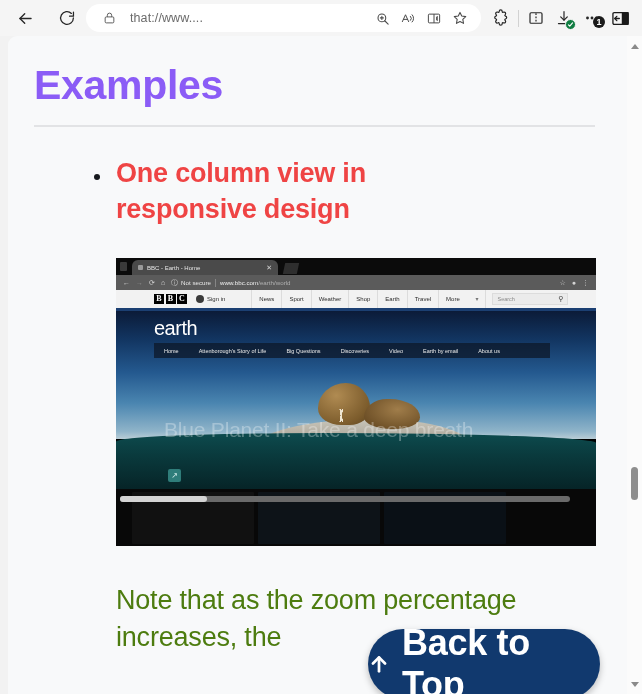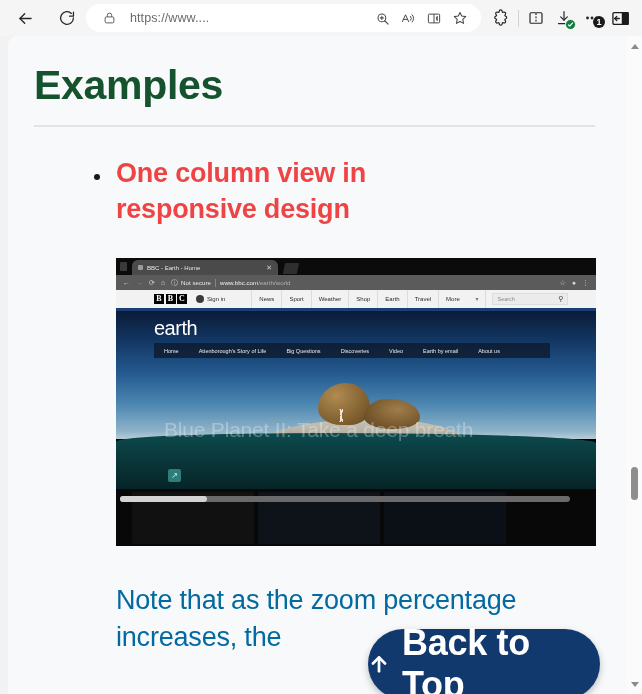--- a/index.html
+++ b/index.html
@@ -80,21 +80,21 @@
 
   #page-content {
     position: absolute; left: 0; top: 0;
     width: 620px; height: 658px;
     padding: 0 26px;
   }
 
   #page-title {
     font-size: 41px;
     font-weight: bold;
-    color: #14532d;
+    color: #8b5cf6;
     letter-spacing: -0.3px;
     padding-top: 28px;
     line-height: 1.05;
   }
   #title-rule {
     height: 2px;
     background: #e2e3e5;
     margin-top: 18px;
     width: 561px;
   }
@@ -304,21 +304,21 @@
   .hscroll-thumb {
     position: absolute; left: 0; top: 0; width: 87px; height: 6px;
     background: #d4d4d4; border-radius: 3px;
   }
 
   
   #note-text {
     margin: 36px 0 0 82px;
     width: 430px;
     font-size: 27px;
-    color: #0369a1;
+    color: #4d7c0f;
     line-height: 1.36;
     letter-spacing: -.2px;
   }
 
   
   #back-to-top {
     position: absolute; left: 360px; top: 593px;
     width: 232px; height: 70px;
     background: #11396e;
     border-radius: 35px;
@@ -374,21 +374,21 @@
     </svg>
   </div>
 
   <div id="omnibox">
     <span class="omni-icon">
       <svg width="13" height="14" viewBox="0 0 24 24" fill="none" stroke="#5b5b5b" stroke-width="1.8">
         <rect x="4" y="10" width="16" height="11" rx="2"></rect>
         <path d="M8 10V7a4 4 0 0 1 8 0v3"></path>
       </svg>
     </span>
-    <span id="omnibox-url">https://www....</span>
+    <span id="omnibox-url">that://www....</span>
 
     <span class="omni-icon">
       <svg width="15" height="15" viewBox="0 0 24 24" fill="none" stroke="#4a4a4a" stroke-width="1.7" stroke-linecap="round">
         <circle cx="11" cy="11" r="6.2"></circle>
           <path d="M15.6 15.6L21 21"></path>
         <path d="M11 8.6v4.8M8.6 11h4.8"></path>
       </svg>
     </span>
 
     <span class="omni-icon">

